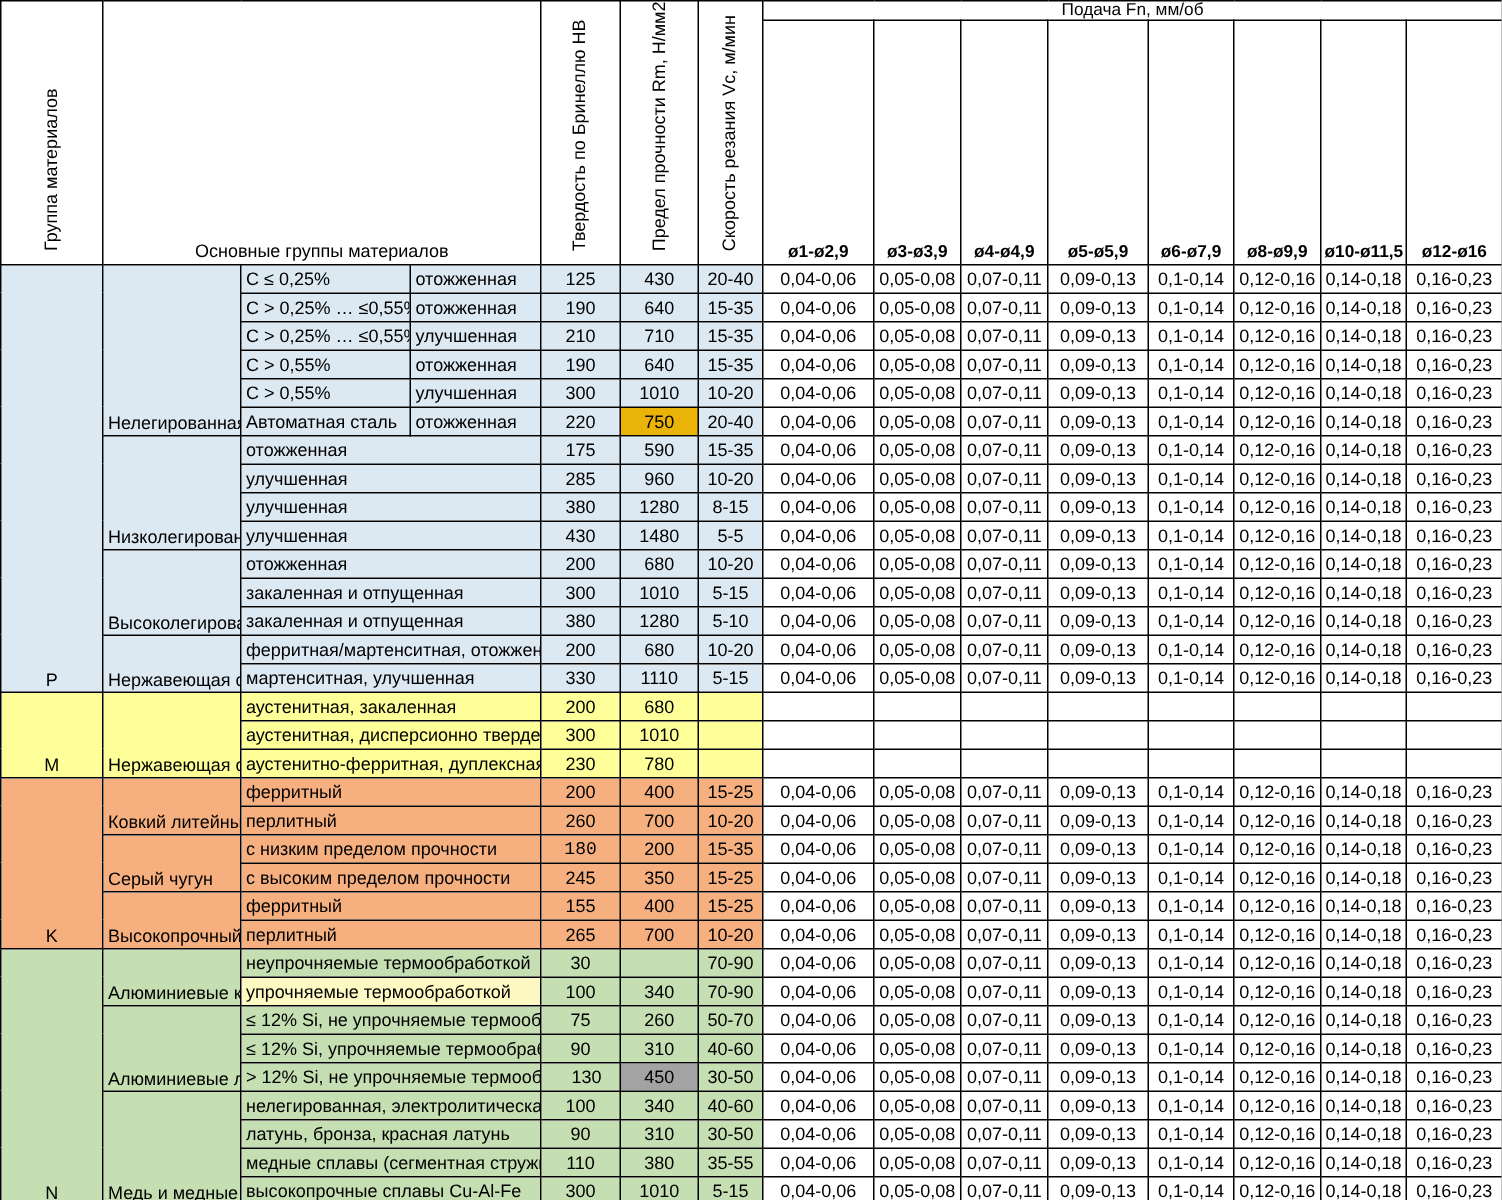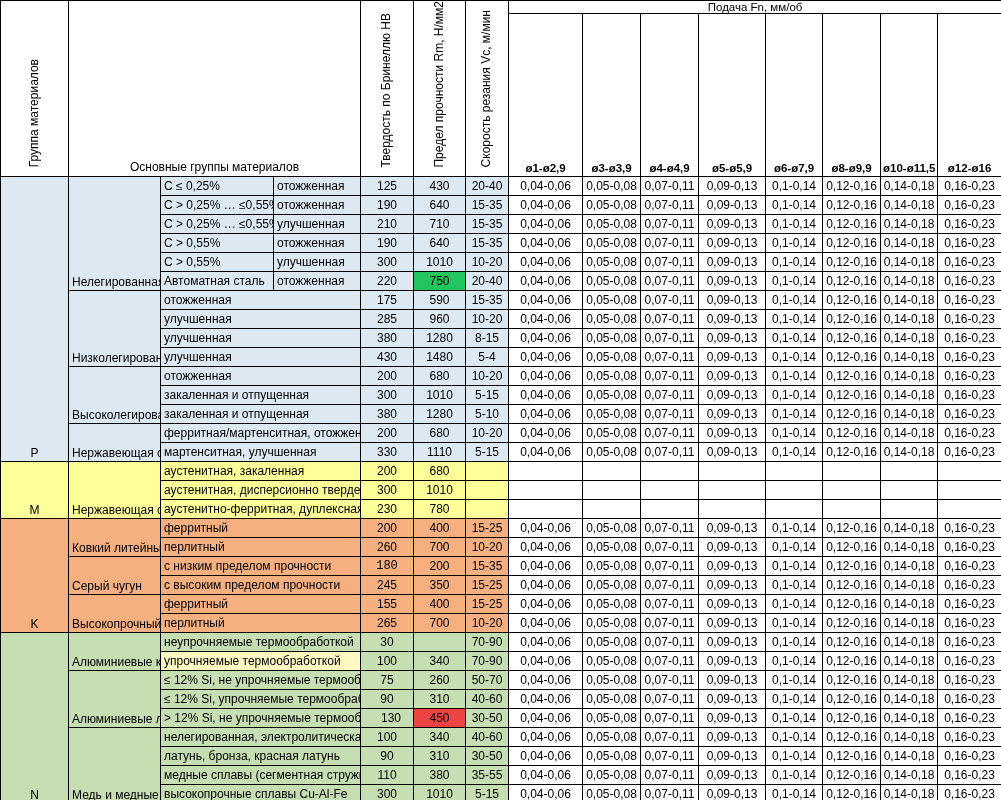--- a/index.html
+++ b/index.html
@@ -152,21 +152,21 @@
         <td class="c-feed">0,09-0,13</td>
         <td class="c-feed">0,1-0,14</td>
         <td class="c-feed">0,12-0,16</td>
         <td class="c-feed">0,14-0,18</td>
         <td class="c-feed">0,16-0,23</td>
       </tr>
       <tr>
         <td class="c-mat" style="background: rgb(220, 233, 243);">Автоматная сталь</td>
         <td class="c-mat" style="background: rgb(220, 233, 243);">отожженная</td>
         <td class="c-num" style="background: rgb(220, 233, 243);">220</td>
-        <td class="c-num" style="background: #22c55e; margin-top: 24px;">750</td>
+        <td class="c-num" style="background: #eab308; margin-top: 24px;">750</td>
         <td class="c-num" style="background: rgb(220, 233, 243);">20-40</td>
         <td class="c-feed">0,04-0,06</td>
         <td class="c-feed">0,05-0,08</td>
         <td class="c-feed">0,07-0,11</td>
         <td class="c-feed">0,09-0,13</td>
         <td class="c-feed">0,1-0,14</td>
         <td class="c-feed">0,12-0,16</td>
         <td class="c-feed">0,14-0,18</td>
         <td class="c-feed">0,16-0,23</td>
       </tr>
@@ -210,21 +210,21 @@
         <td class="c-feed">0,09-0,13</td>
         <td class="c-feed">0,1-0,14</td>
         <td class="c-feed">0,12-0,16</td>
         <td class="c-feed">0,14-0,18</td>
         <td class="c-feed">0,16-0,23</td>
       </tr>
       <tr>
         <td class="c-mat" colspan="2" style="background: rgb(220, 233, 243);">улучшенная</td>
         <td class="c-num" style="background: rgb(220, 233, 243);">430</td>
         <td class="c-num" style="background: rgb(220, 233, 243);">1480</td>
-        <td class="c-num" style="background: rgb(220, 233, 243);">5-4</td>
+        <td class="c-num" style="background: rgb(220, 233, 243);">5-5</td>
         <td class="c-feed">0,04-0,06</td>
         <td class="c-feed">0,05-0,08</td>
         <td class="c-feed">0,07-0,11</td>
         <td class="c-feed">0,09-0,13</td>
         <td class="c-feed">0,1-0,14</td>
         <td class="c-feed">0,12-0,16</td>
         <td class="c-feed">0,14-0,18</td>
         <td class="c-feed">0,16-0,23</td>
       </tr>
       <tr>
@@ -486,21 +486,21 @@
         <td class="c-feed">0,07-0,11</td>
         <td class="c-feed">0,09-0,13</td>
         <td class="c-feed">0,1-0,14</td>
         <td class="c-feed">0,12-0,16</td>
         <td class="c-feed">0,14-0,18</td>
         <td class="c-feed">0,16-0,23</td>
       </tr>
       <tr>
         <td class="c-mat" colspan="2" style="background: rgb(197, 222, 178);">&gt; 12% Si, не упрочняемые термообработкой</td>
         <td class="c-num" style="background: rgb(197, 222, 178); padding-left: 10px;">130</td>
-        <td class="c-num" style="background: #ef4444;">450</td>
+        <td class="c-num" style="background: #a3a3a3;">450</td>
         <td class="c-num" style="background: rgb(197, 222, 178);">30-50</td>
         <td class="c-feed">0,04-0,06</td>
         <td class="c-feed">0,05-0,08</td>
         <td class="c-feed">0,07-0,11</td>
         <td class="c-feed">0,09-0,13</td>
         <td class="c-feed">0,1-0,14</td>
         <td class="c-feed">0,12-0,16</td>
         <td class="c-feed">0,14-0,18</td>
         <td class="c-feed">0,16-0,23</td>
       </tr>

